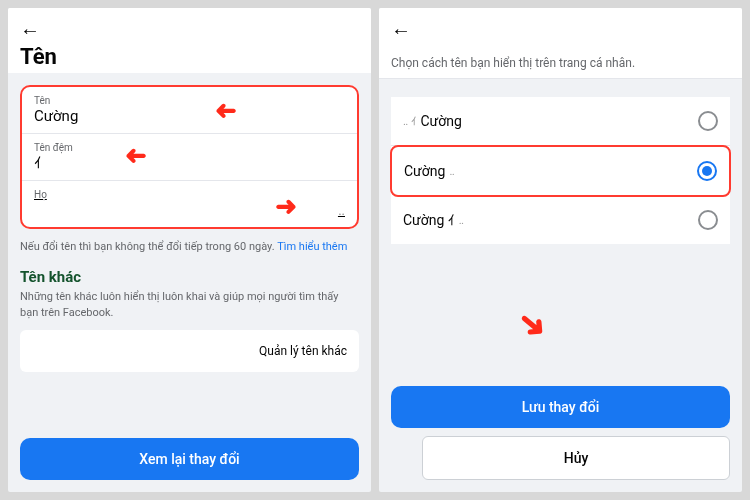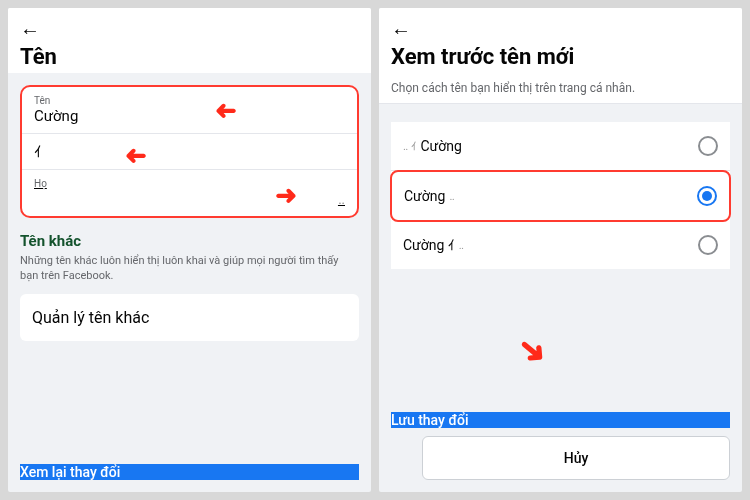--- a/index.html
+++ b/index.html
@@ -92,33 +92,35 @@
     .section-desc {
       font-size: 11px;
       color: #65676b;
       margin-top: 3px;
       line-height: 1.4;
     }
     .manage-btn {
       background: #fff;
       border-radius: 6px;
       padding: 14px 12px;
-      font-size: 16px;
+      font-size: 12px;
       color: #050505;
       margin-top: 10px;
       cursor: pointer;
+      text-align: right;
     }
     .footer {
       padding: 12px;
     }
     .btn-primary {
       background: #1877f2;
       color: #fff;
-      text-align: left;
-      border-radius: 0;
+      text-align: center;
+      padding: 13px;
+      border-radius: 10px;
       font-size: 14px;
       font-weight: 500;
       cursor: pointer;
     }
     .btn-secondary {
       background: #fff;
       color: #050505;
       text-align: center;
       padding: 13px;
       border-radius: 6px;
@@ -192,42 +194,46 @@
     <div class="title">Tên</div>
   </div>
   <div class="content">
     <div class="card highlight-red">
       <div class="field">
         <div class="field-label">Tên</div>
         <div class="field-value">Cường</div>
         <span class="red-arrow arrow-left" style="right:120px;top:8px;">➜</span>
       </div>
       <div class="field">
+        <div class="field-label">Tên đệm</div>
         <div class="field-value">ｲ</div>
         <span class="red-arrow arrow-left" style="right:210px;top:6px;">➜</span>
       </div>
       <div class="field">
         <div class="field-label">Họ</div>
         <div class="field-value" style="text-align:right;color:#999;">‥</div>
         <span class="red-arrow" style="right:60px;top:10px;">➜</span>
       </div>
+    </div>
+    <div class="hint">
+      <span>Nếu đổi tên thì bạn không thể đổi tiếp trong 60 ngày.</span>
+      <span class="link">Tìm hiểu thêm</span>
     </div>
     <div class="section-title">Tên khác</div>
     <div class="section-desc">Những tên khác luôn hiển thị luôn khai và giúp mọi người tìm thấy bạn trên Facebook.</div>
     <div class="manage-btn">Quản lý tên khác</div>
   </div>
   <div class="footer">
     <div class="btn-primary">Xem lại thay đổi</div>
   </div>
 </div>
 
 <div class="phone">
   <div class="header divider-header">
     <div class="back-arrow">←</div>
-    <div class="title">Xem trước tên mới</div>
     <div class="subtitle">Chọn cách tên bạn hiển thị trên trang cá nhân.</div>
   </div>
   <div class="content" style="position:relative;">
     <div class="radio-list">
       <div class="radio-item">
         <div class="radio-label">
           <span class="radio-label-prefix">‥ ｲ </span>
           <span>Cường</span>
         </div>
         <div class="radio-circle"></div>

